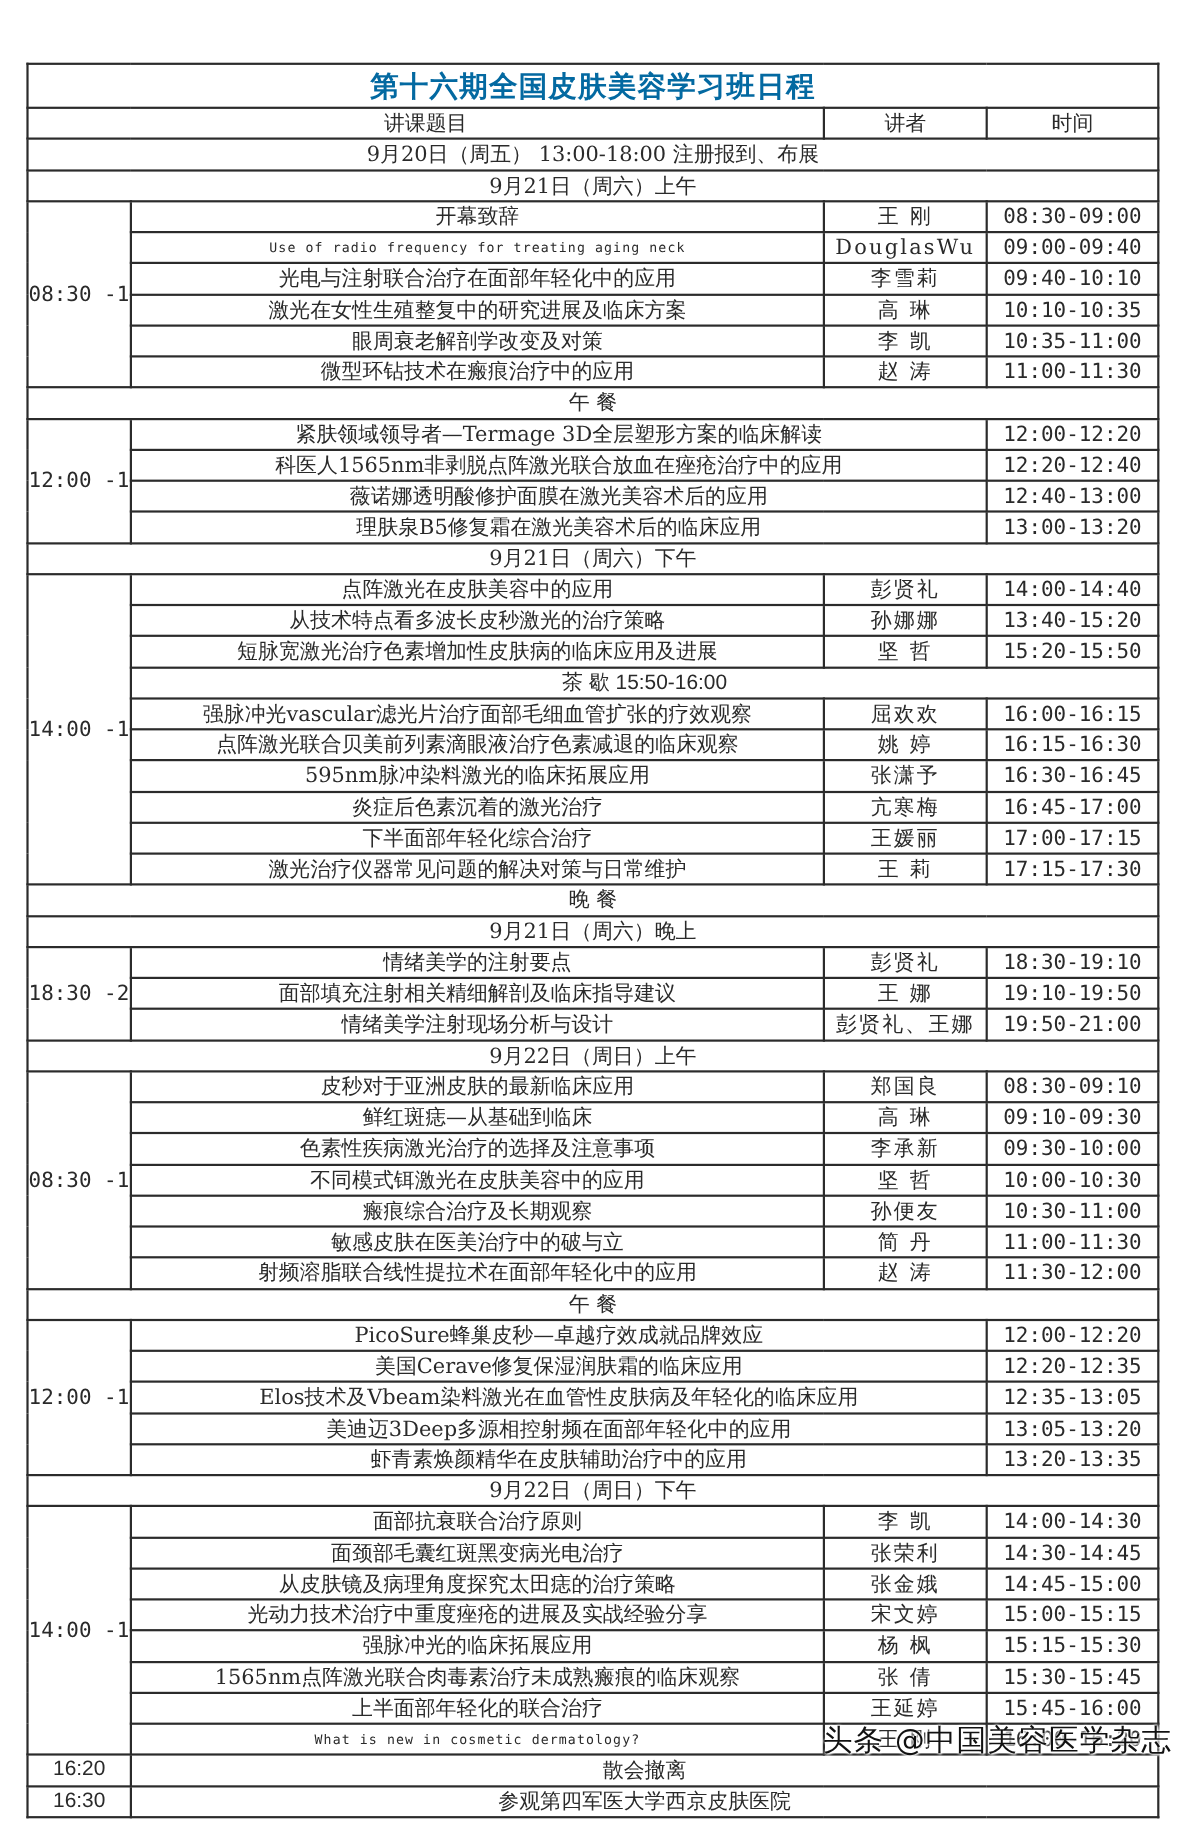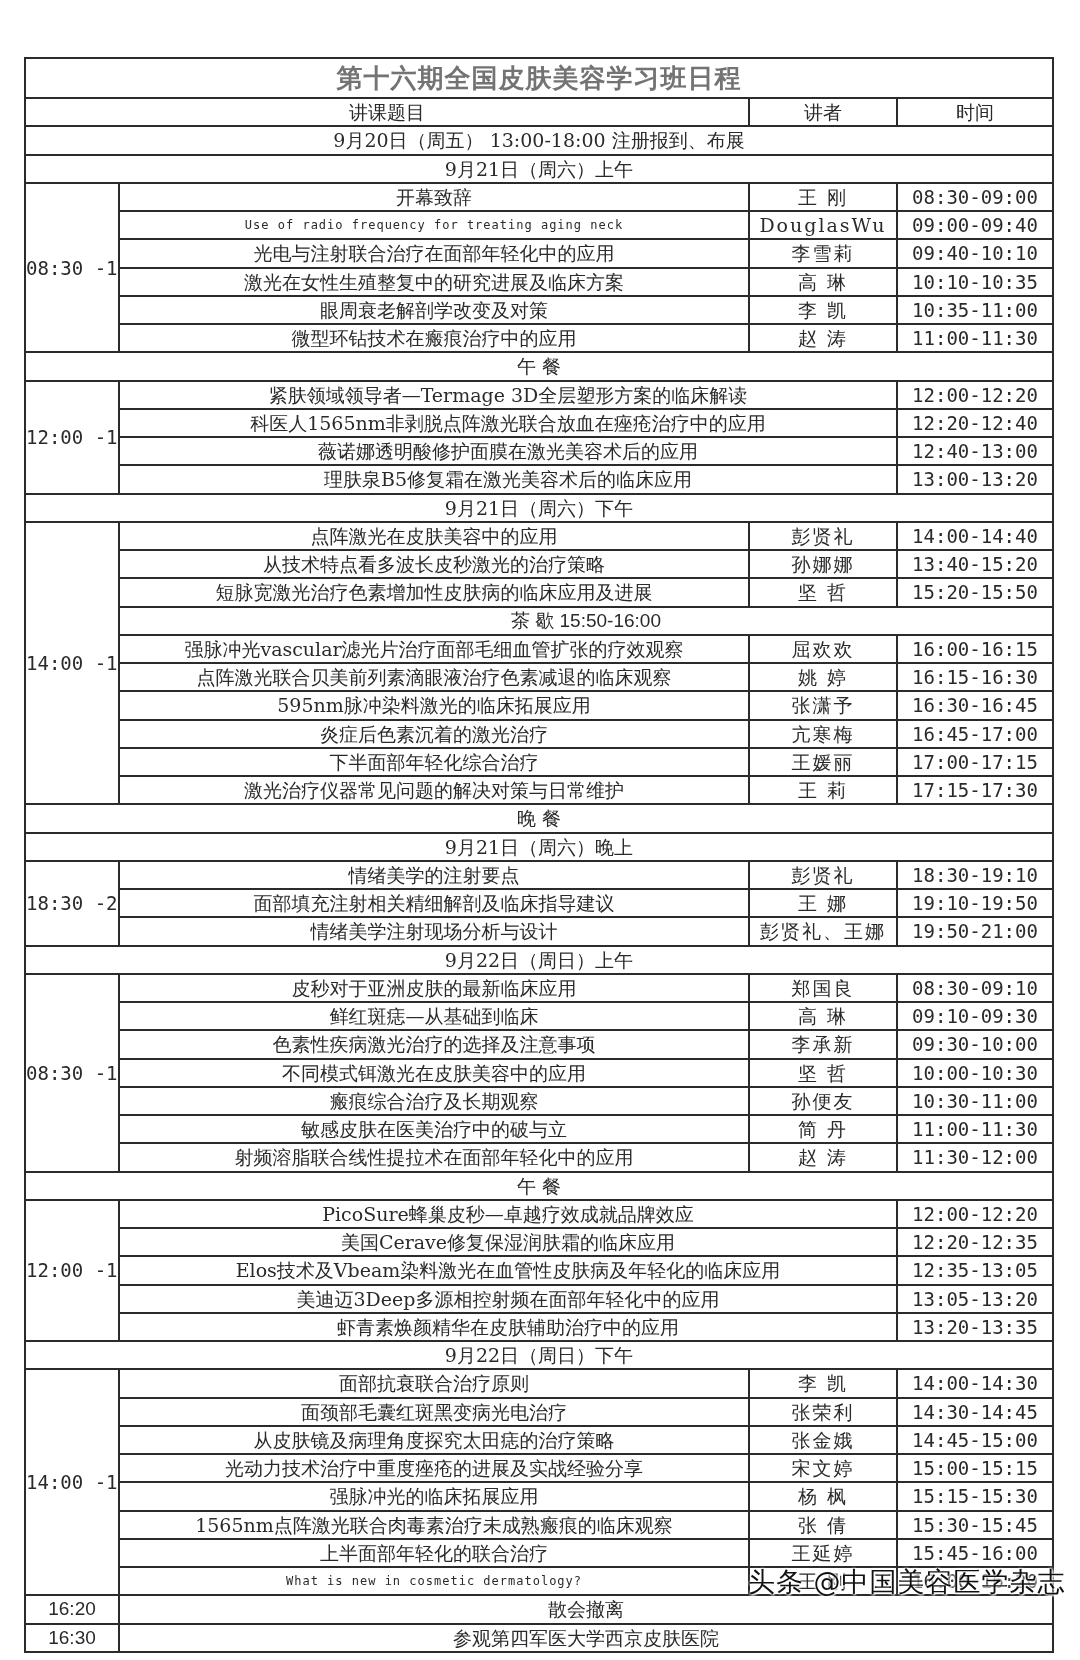--- a/index.html
+++ b/index.html
@@ -3,21 +3,21 @@
 <meta charset="utf-8">
 <style>
   html, body { margin: 0; padding: 0; background: #ffffff; }
   body { width: 1080px; height: 1660px; position: relative; overflow: hidden;
          font-family: "DejaVu Serif", "Liberation Serif", serif; color: #2a2a2a; }
   table.sched { position: absolute; left: 24px; top: 57px; width: 1028px;
     border-collapse: collapse; table-layout: fixed; }
   table.sched td { border: 2px solid #2b2b2b; padding: 0; text-align: center;
     vertical-align: middle; white-space: nowrap; overflow: hidden; }
   .title td { height: 38px; font-size: 26px; font-weight: bold; letter-spacing: 1px;
-    font-family: "DejaVu Sans", sans-serif; color: #737373; }
+    font-family: "DejaVu Sans", sans-serif; color: #0369a1; }
   tr.r td { height: 26.25px; font-size: 19px; line-height: 22px; }
   td.topic { font-size: 19px; letter-spacing: 0px; }
   td.topic.en { font-family: "DejaVu Sans Mono", "Liberation Mono", monospace; font-size: 12px; letter-spacing: 1px; }
   td.spk { font-size: 19px; letter-spacing: 2px; }
   td.tm { font-family: "DejaVu Sans Mono", "Liberation Mono", monospace; font-size: 18px; margin-top: 16px; }
   td.blk { font-family: "DejaVu Sans Mono", "Liberation Mono", monospace; font-size: 19px; line-height: 28px; white-space: pre-line; }
   td.banner { font-size: 19px; }
   td.sm { font-family: Liberation Sans, sans-serif; font-size: 19px; }
   .watermark { position: absolute; left: 748px; top: 1564px; font-size: 27px;
     font-family: "DejaVu Sans", sans-serif; color: #111; letter-spacing: 1px;

